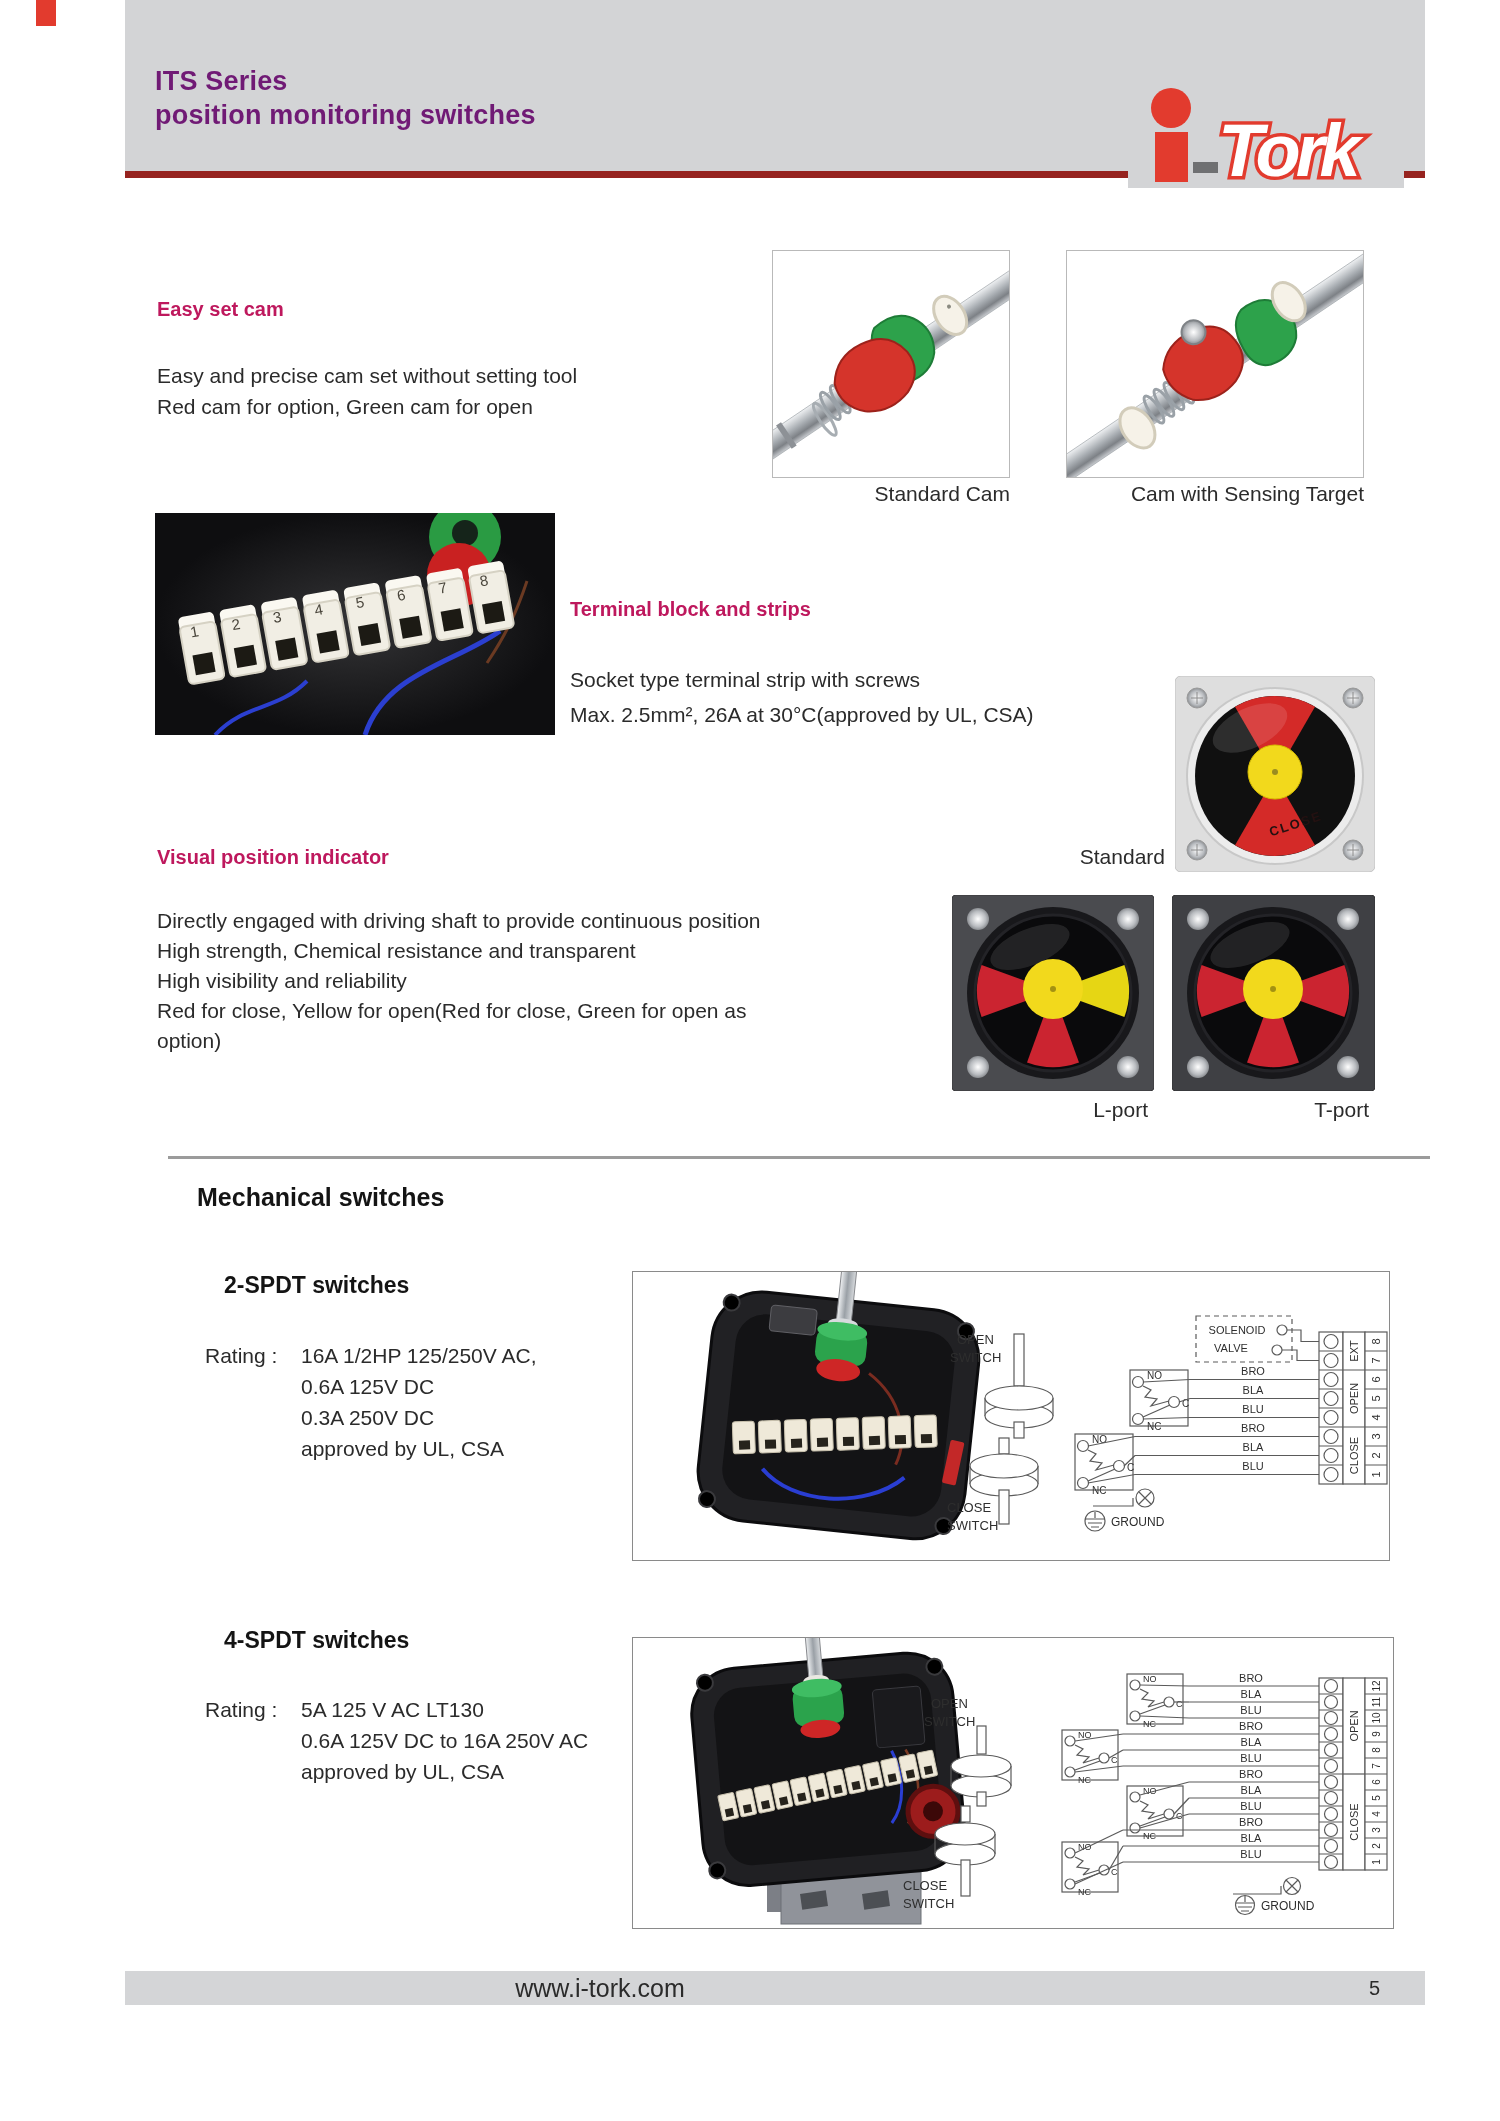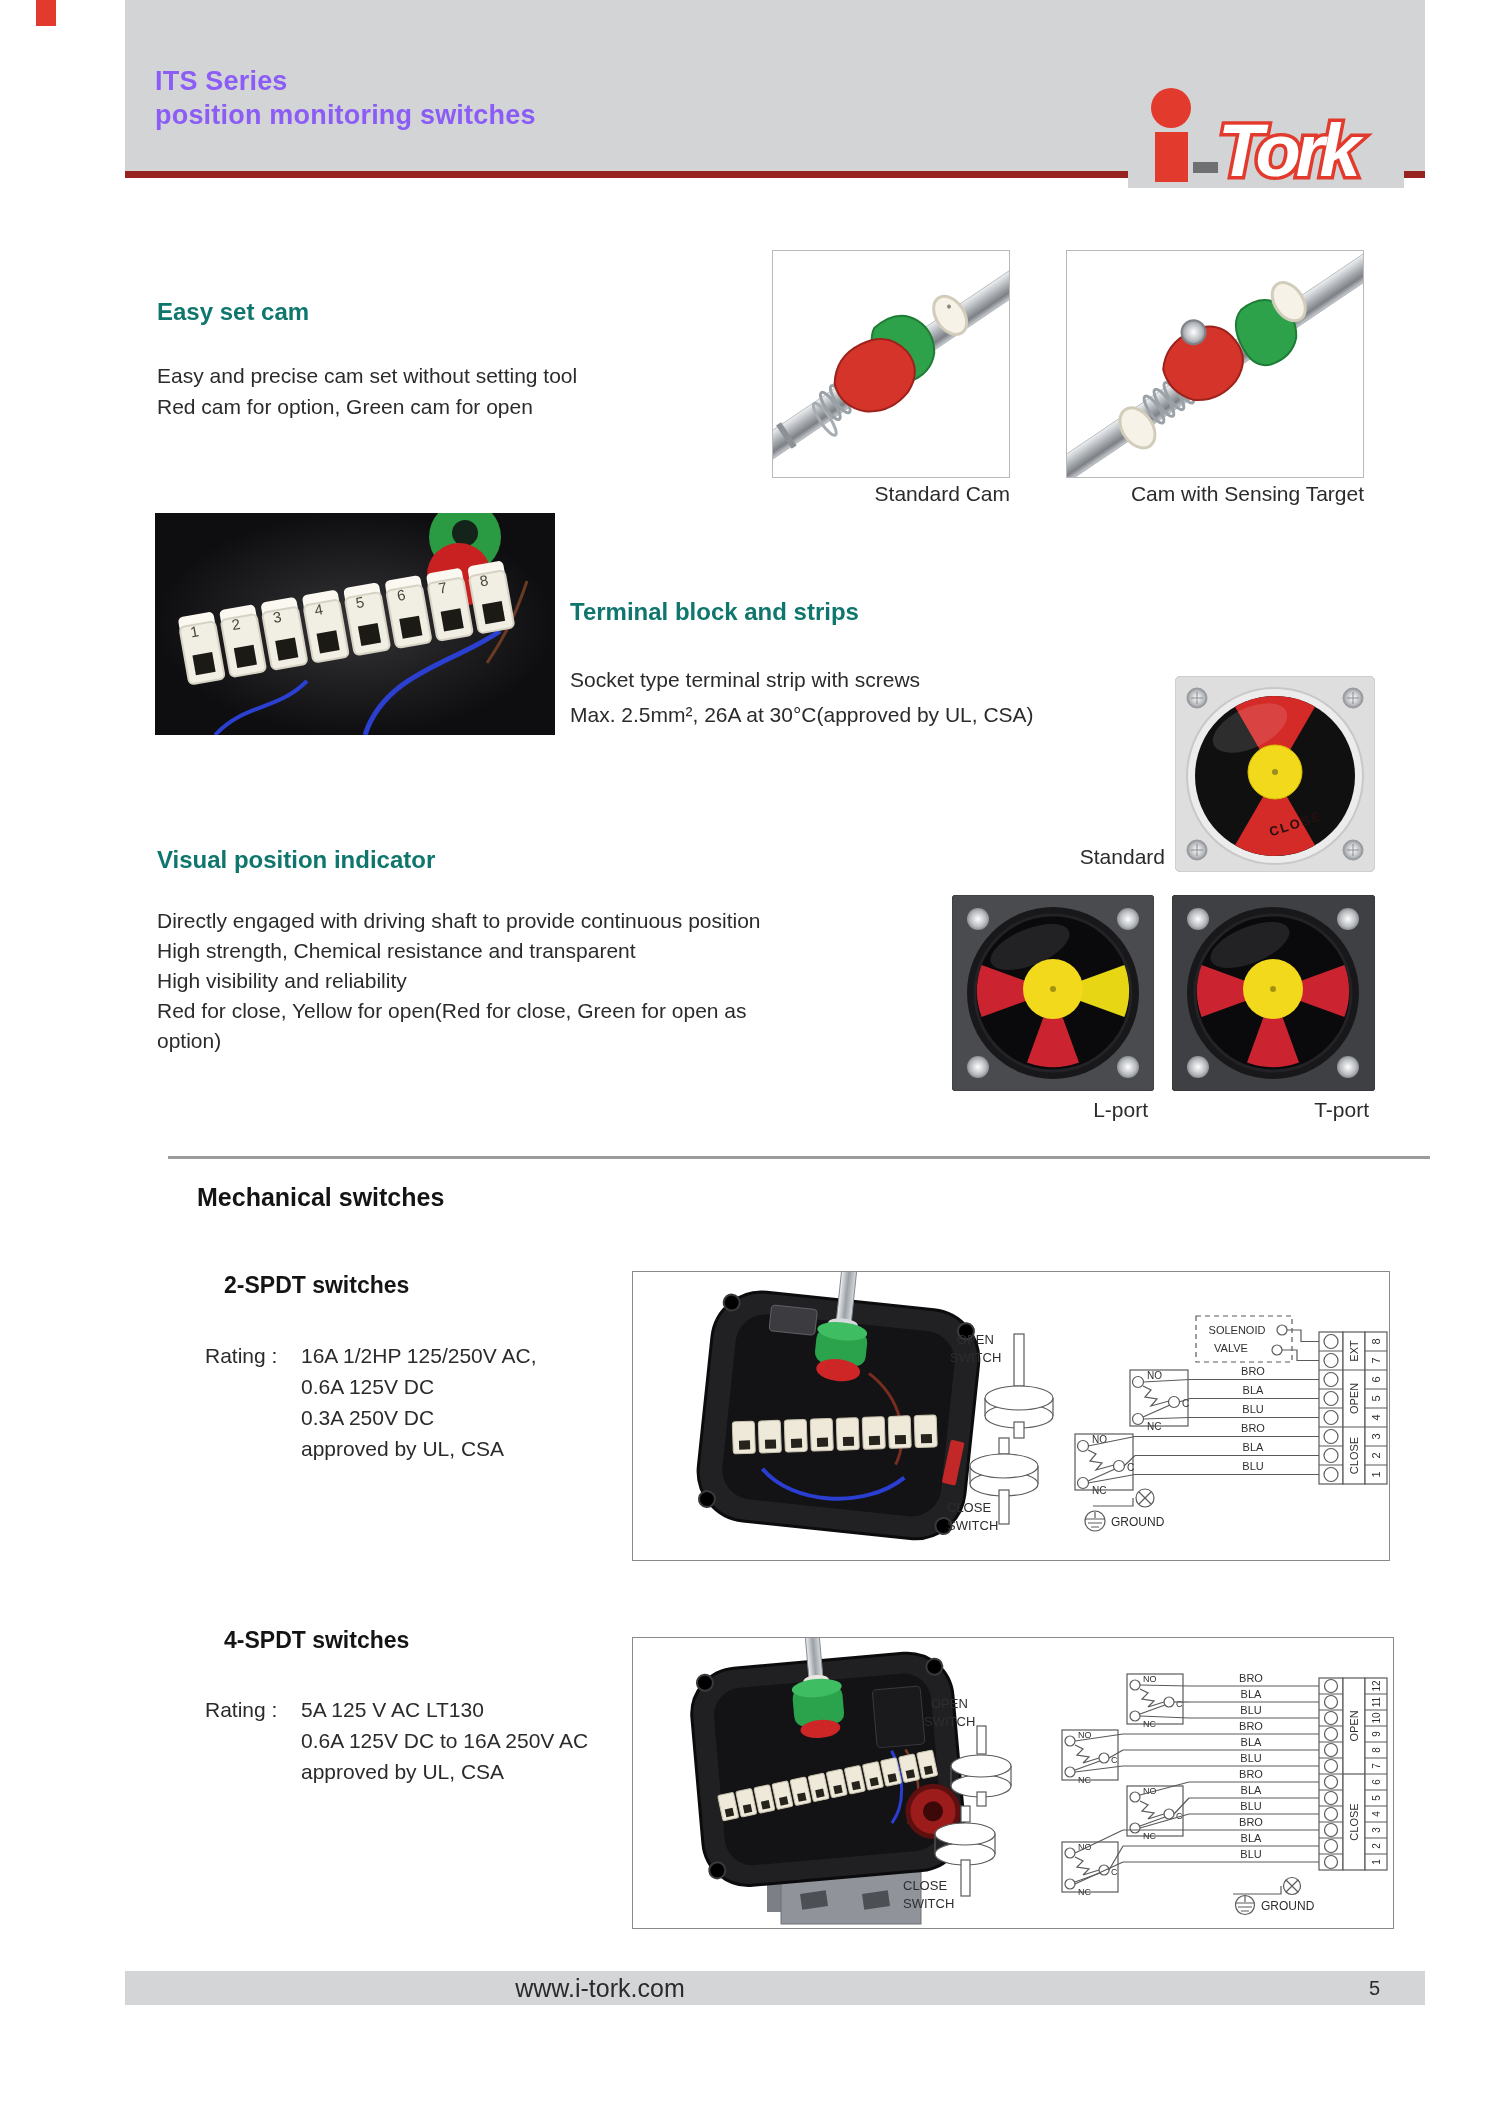--- a/index.html
+++ b/index.html
@@ -1,20 +1,20 @@
 <!DOCTYPE html>
 <html><head>
 <meta charset="utf-8">
 <style>
   html,body{margin:0;padding:0;background:#fff;}
   .page{position:relative;width:1500px;height:2121px;background:#fff;overflow:hidden;
         font-family:"Liberation Sans",sans-serif;color:#1c1c1c;}
   .abs{position:absolute;}
-  .h1{font-size:27px;font-weight:bold;line-height:34px;color:#8b5cf6;letter-spacing:.2px;}
-  .sech{font-size:24px;font-weight:bold;color:#0f766e;}
+  .h1{font-size:27px;font-weight:bold;line-height:34px;color:#701a75;letter-spacing:.2px;}
+  .sech{font-size:20px;font-weight:bold;color:#be185d;}
   .sech2{font-size:23px;font-weight:bold;color:#141414;margin-left:19px;}
   .mech{font-size:25px;font-weight:bold;color:#141414;}
   .body21{font-size:21px;line-height:31px;color:#2b2b2b;}
   .body21 div{white-space:nowrap;}
   .cap{font-size:21px;color:#2b2b2b;white-space:nowrap;}
   .photo{border:1px solid #b9b9b9;background:#fff;box-sizing:border-box;}
   .dbox{border:1px solid #8a8a8a;background:#fff;box-sizing:border-box;}
   .ratings{display:flex;font-size:21px;line-height:31px;color:#2b2b2b;}
   .rlabel{width:96px;flex:none;}
   svg text{font-family:"Liberation Sans",sans-serif;}

